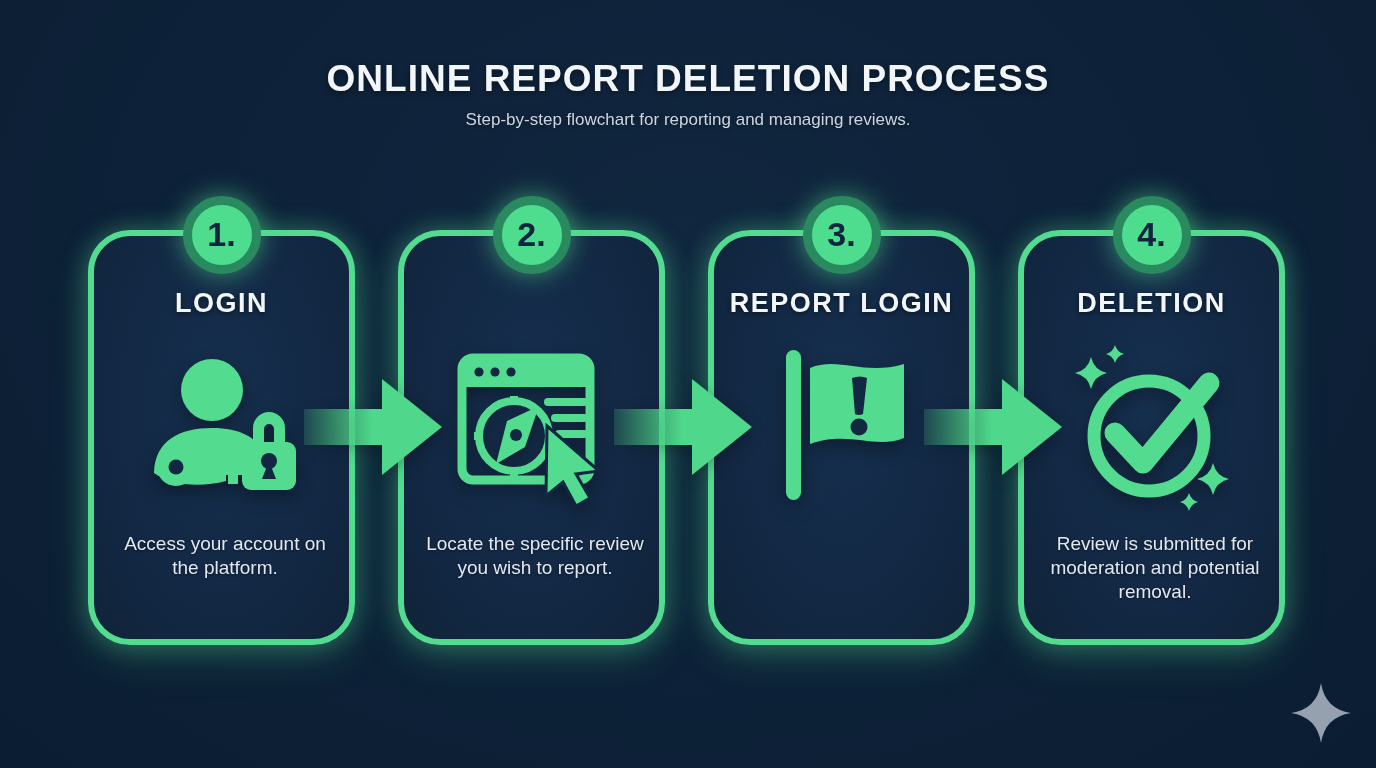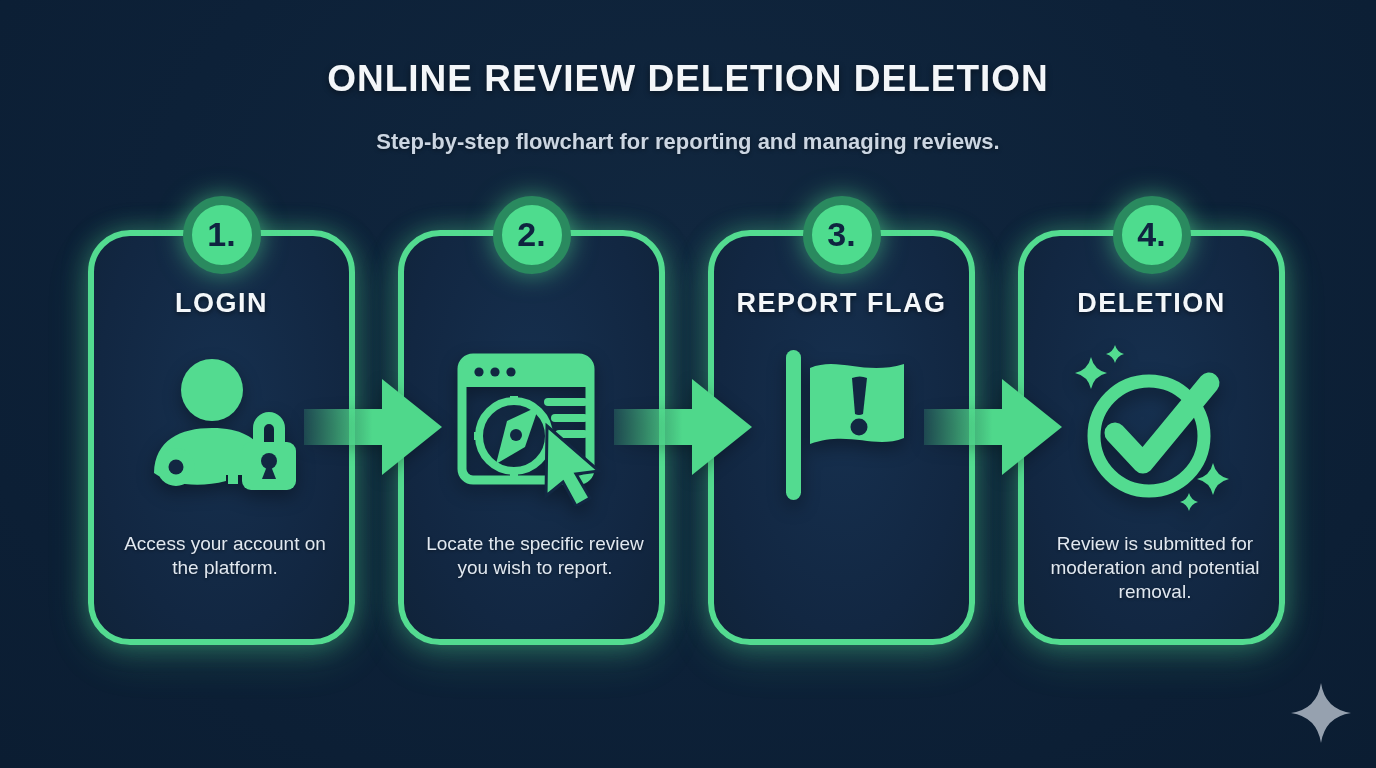--- a/index.html
+++ b/index.html
@@ -19,24 +19,24 @@
   
   .header { position: absolute; top: 58px; left: 0; width: 100%; text-align: center; }
   .main-title {
     color: #f3f6f9;
     font-size: 37px;
     font-weight: 800;
     letter-spacing: 1px;
     text-shadow: 0 2px 6px rgba(0,0,0,0.45);
   }
   .subtitle {
-    margin-top: 29px;
+    margin-top: 10px;
     color: #ccd6e2;
-    font-size: 22px;
-    font-weight: 700;
+    font-size: 17px;
+    font-weight: 400;
     text-shadow: 0 1px 4px rgba(0,0,0,0.4);
   }
 
   
   .card {
     position: absolute;
     top: 230px;
     width: 267px;
     height: 415px;
     border: 6px solid #53db90;
@@ -132,21 +132,21 @@
     width: 62px;
     height: 62px;
   }
 </style>
 </head>
 <body>
 
 <div class="stage">
 
   <div class="header">
-    <div class="main-title">ONLINE REVIEW DELETION DELETION</div>
+    <div class="main-title">ONLINE REPORT DELETION PROCESS</div>
     <div class="subtitle">Step-by-step flowchart for reporting and managing reviews.</div>
   </div>
 
   <div class="card card-1">
     <div class="badge">
       <span class="badge-number">1.</span>
     </div>
     <div class="card-title">LOGIN</div>
     <div class="icon-wrap">
       <svg width="160" height="160" viewBox="0 0 160 160">
@@ -200,21 +200,21 @@
         <path fill="#53db90" stroke="#122742" stroke-width="3" d="M95 80 L147 125 L124 128 L138 152 L124 160 L111 136 L94 150 Z"></path>
       </svg>
     </div>
     <div class="card-desc">Locate the specific review you wish to report.</div>
   </div>
 
   <div class="card card-3">
     <div class="badge">
       <span class="badge-number">3.</span>
     </div>
-    <div class="card-title">REPORT FLAG</div>
+    <div class="card-title">REPORT LOGIN</div>
     <div class="icon-wrap">
       <svg width="160" height="160" viewBox="0 0 160 160">
         <g fill="#53db90">
           <rect x="24" y="4" width="15" height="150" rx="7.5"></rect>
           <path d="M48 22 C76 10 102 30 142 18 L142 92 C112 104 88 84 48 98 Z"></path>
         </g>
         <g fill="#122742">
           <path d="M90 32 q8 -3 15 0 l-4 36 q-4 2 -8 0 Z"></path>
           <circle cx="97" cy="81" r="8.5"></circle>
         </g>

